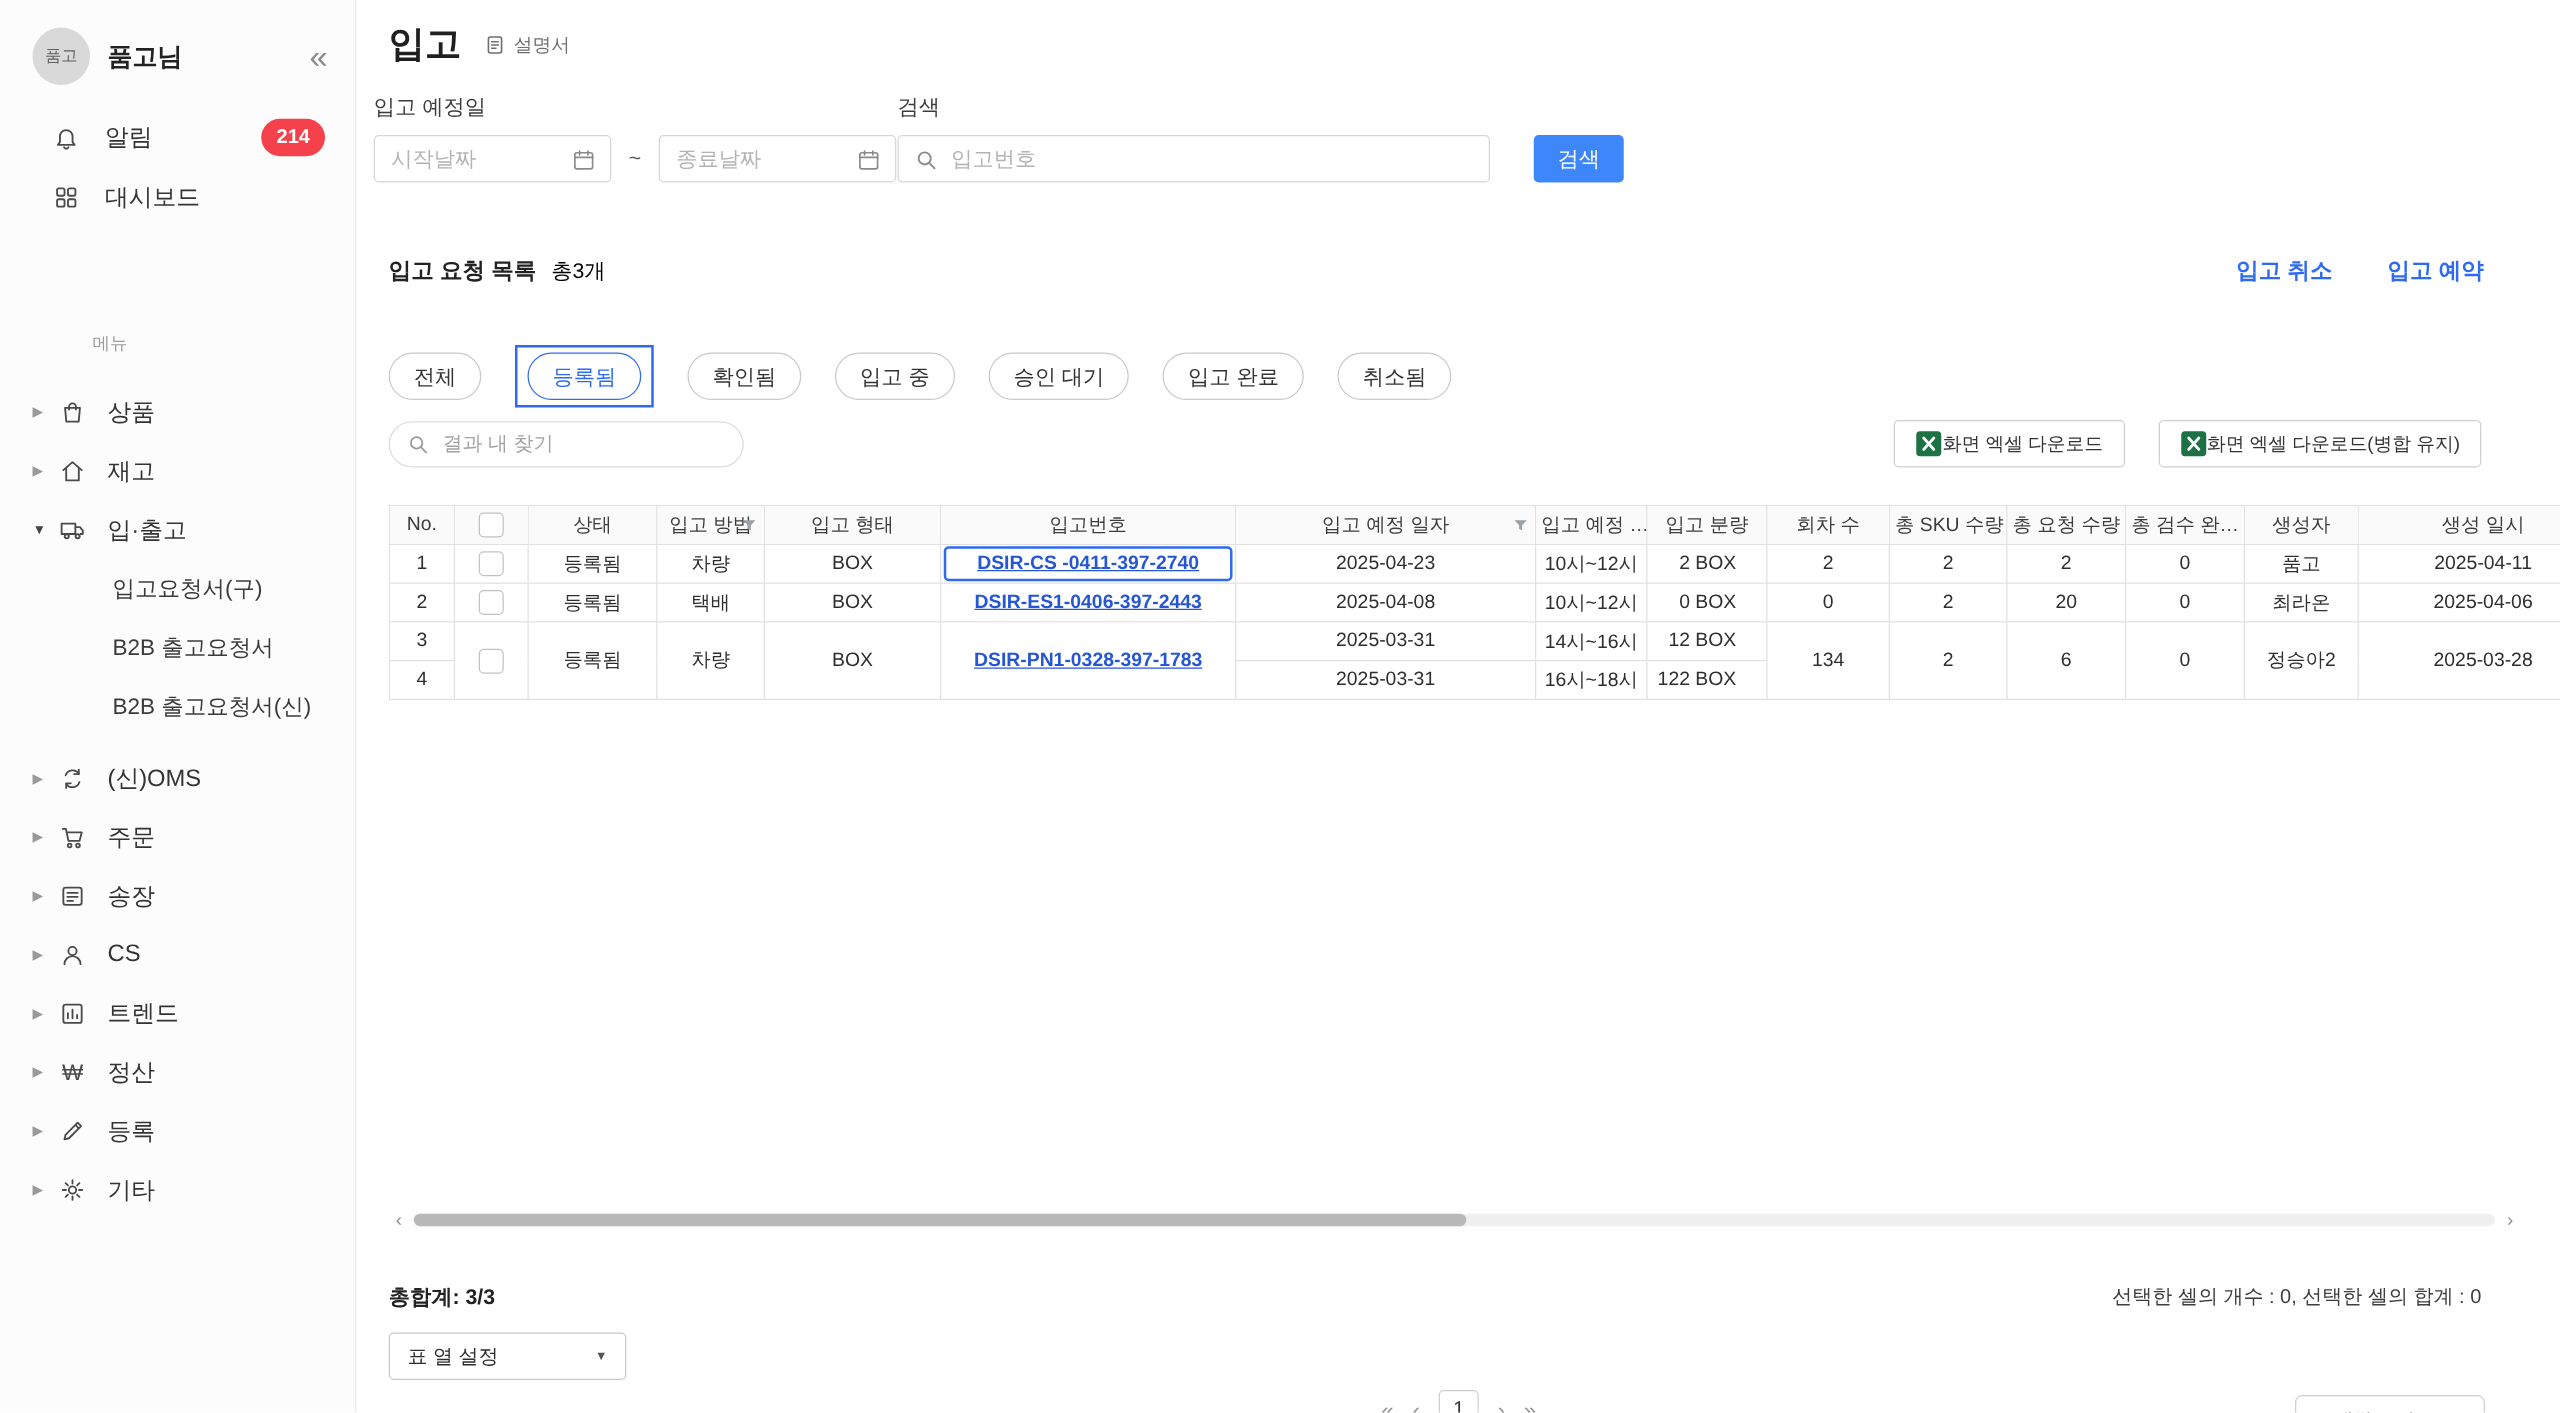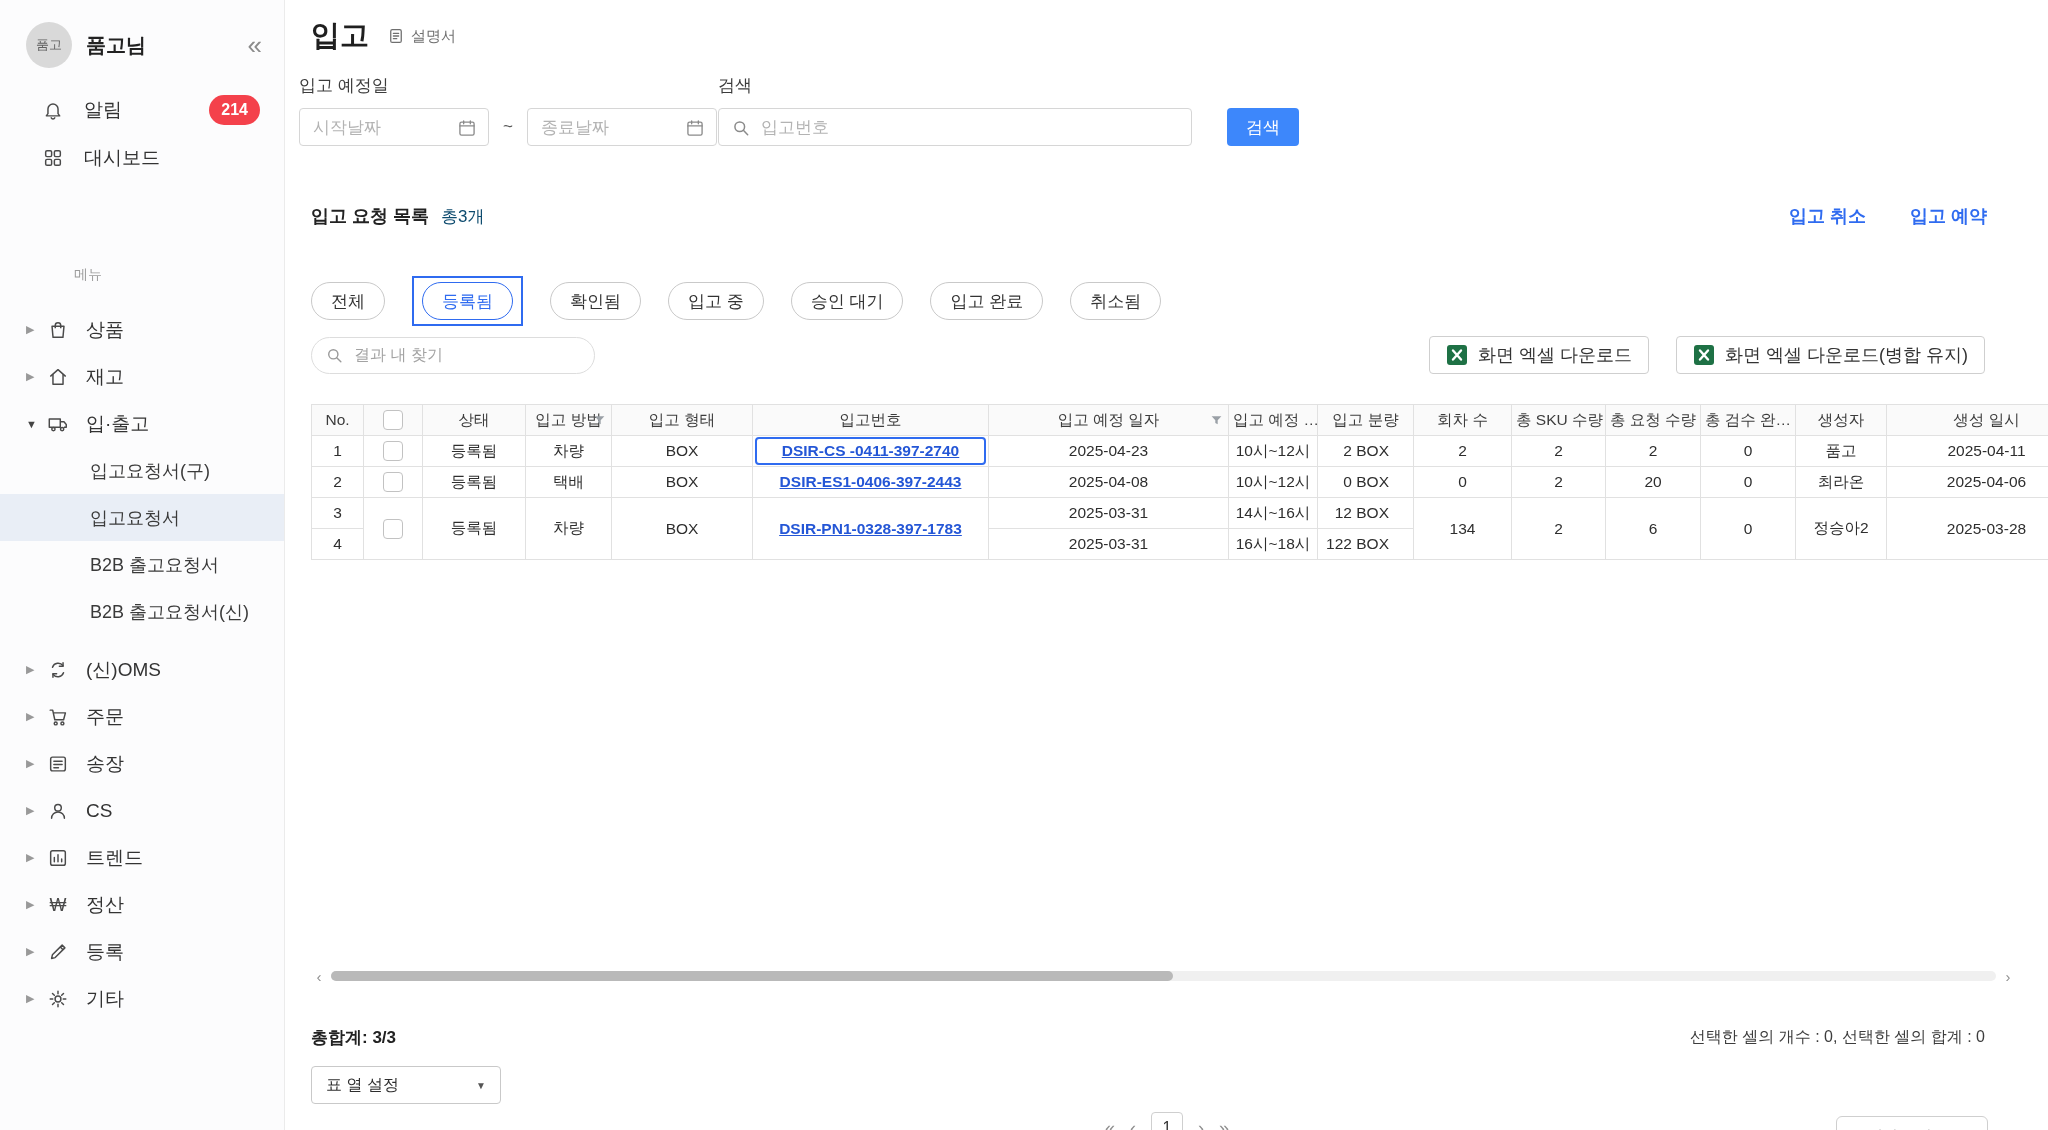--- a/index.html
+++ b/index.html
@@ -50,37 +50,37 @@
   .calicon { position:absolute; right:11px; top:9px; }
   .tilde { color:#555; font-size:17px; }
   .searchinput { position:relative; width:474px; height:38px; border:1px solid #d6d6d6; border-radius:4px;
     display:flex; align-items:center; padding:0 12px 0 42px; font-size:17px; color:#b3b3b3; cursor:text; }
   .maglicon { position:absolute; left:12px; top:9px; }
   .btn-primary { width:72px; height:38px; background:#3d87fb; color:#fff; border:none; border-radius:4px;
     font-size:17px; cursor:pointer; margin-left:21px; }
 
   .list-head { position:absolute; top:196px; left:25px; right:61px; display:flex; align-items:center; height:40px; }
   .list-title { font-size:18px; font-weight:700; color:#222; }
-  .list-count { font-size:17px; color:#0c4a6e; margin-left:12px; }
+  .list-count { font-size:17px; color:#000000; margin-left:12px; }
   .list-actions { margin-left:auto; display:flex; gap:44px; }
   .txtbtn { font-size:18px; font-weight:700; color:#2f6bf0; background:none; border:none; cursor:pointer; }
 
   .tabs { position:absolute; top:276px; left:25px; display:flex; align-items:center; gap:27px; }
   .tab { height:38px; padding:0 19px; border:1px solid #c9c9c9; border-radius:19px; background:#fff;
     font-size:17px; color:#333; display:flex; align-items:center; cursor:pointer; white-space:nowrap; }
   .tab.active { border-color:#2f6bf0; color:#2f6bf0; }
   .tab-focus { border:2px solid #2f6bf0; padding:4px 8px; }
 
   .toolbar { position:absolute; top:336px; left:25px; right:63px; display:flex; align-items:center; }
   .result-search { position:relative; width:284px; height:37px; border:1px solid #ddd; border-radius:19px;
     display:flex; align-items:center; padding-left:42px; font-size:16px; color:#a3a3a3; background:#fff; cursor:text; }
   .rs-icon { position:absolute; left:13px; top:8px; }
   .excel-group { margin-left:auto; display:flex; gap:27px; }
-  .btn-excel { display:flex; align-items:center; gap:10px; height:38px; padding:0 16px;
-    border:1px solid #cfcfcf; border-radius:4px; background:#fff; font-size:18px; color:#333; cursor:pointer; }
+  .btn-excel { display:flex; align-items:center; height:38px; padding:0 16px;
+    border:1px solid #cfcfcf; border-radius:4px; background:#fff; font-size:15px; color:#333; cursor:pointer; }
 
   .table-wrap { position:absolute; top:404px; left:25px; right:0; overflow:hidden; }
   table { border-collapse:collapse; table-layout:fixed; width:1775px; }
   th, td { border:1px solid #e1e1e1; font-size:15.5px; text-align:center; padding:0 4px; height:31px; color:#2e2e2e; overflow:hidden; white-space:nowrap; }
   thead th { background:#fafafa; font-weight:500; color:#3c3c3c; position:relative; }
   td.qty { text-align:right; padding-right:24px; }
   a.numlink { color:#2456d6; font-weight:700; text-decoration:underline; font-size:15.5px; }
   .cell-selected { position:relative; }
   .cell-selected::after { content:""; position:absolute; inset:1px 2px; border:2px solid #2f6bf0; border-radius:4px; pointer-events:none; }
   .cb { width:20px; height:20px; border:1.5px solid #c2c2c2; border-radius:4px; background:#fff; display:inline-block; vertical-align:middle; cursor:pointer; }
@@ -176,23 +176,20 @@
               <path d="M14.5 9.5h4l2.5 3v3h-2.5"></path>
               <circle cx="7" cy="17.5" r="1.8"></circle>
               <circle cx="16.5" cy="17.5" r="1.8"></circle>
             </svg>
         </span>
         <span>입·출고</span>
       </div>
 
       <div class="nav-sub">
         <span>입고요청서(구)</span>
-      </div>
-      <div class="nav-sub active">
-        <span>입고요청서</span>
       </div>
       <div class="nav-sub">
         <span>B2B 출고요청서</span>
       </div>
       <div class="nav-sub">
         <span>B2B 출고요청서(신)</span>
       </div>
 
       <div class="nav-item gap-oms">
         <span class="caret">▶</span>

